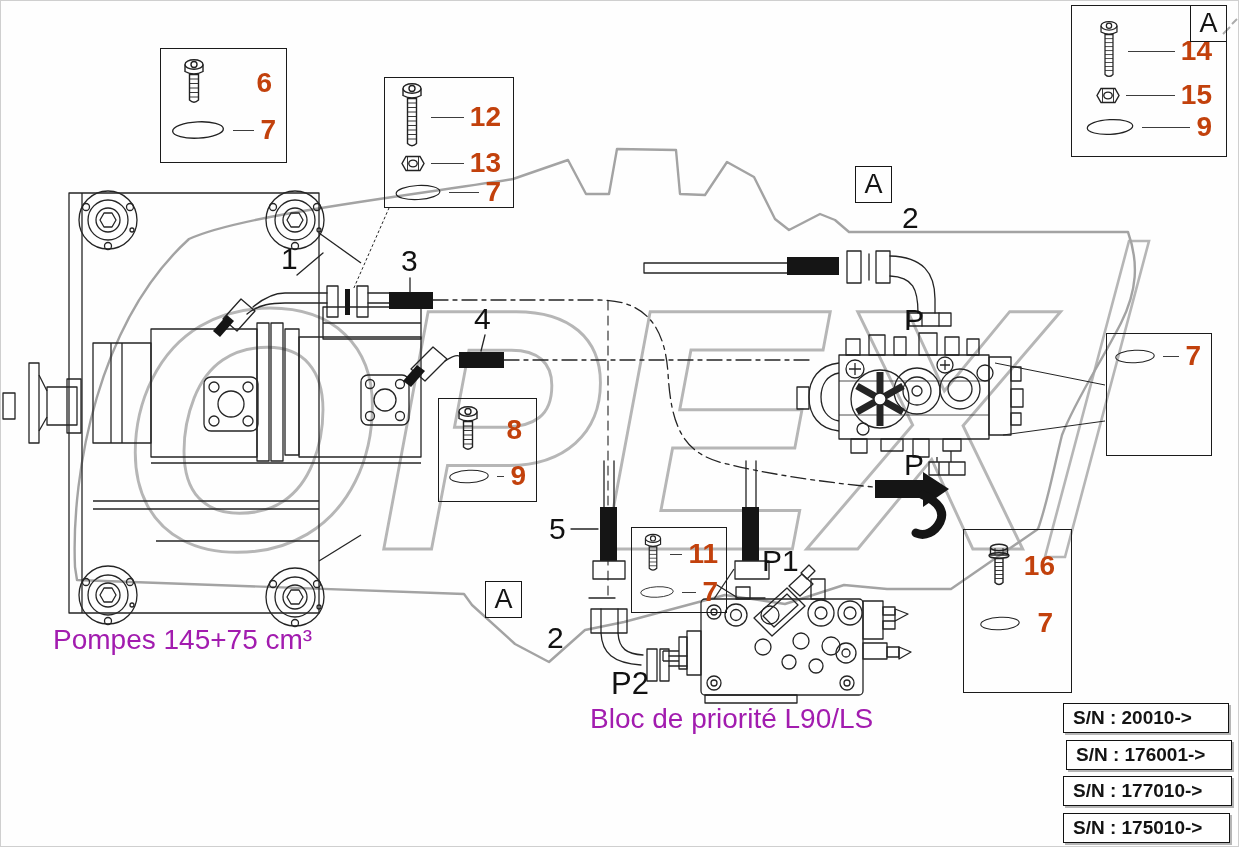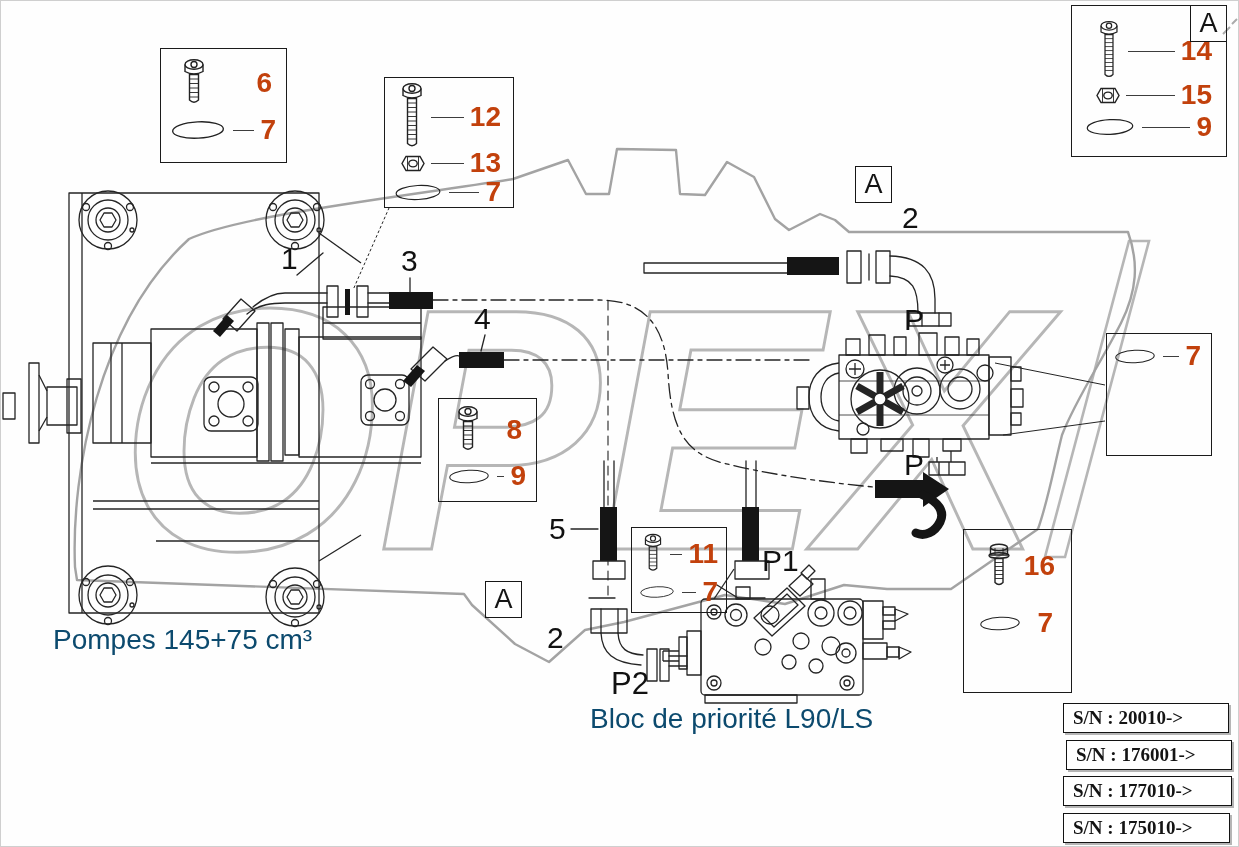--- a/index.html
+++ b/index.html
@@ -9,24 +9,24 @@
   .pbox{position:absolute;border:1.8px solid #1b1b1b;box-sizing:border-box;}
   .prow{display:flex;align-items:center;box-sizing:border-box;}
   .pnum{font-size:28px;color:#c2410c;white-space:nowrap;font-weight:bold;}
   .ld{flex:1 1 auto;height:0;border-top:1.5px solid #3d3d3d;margin:0 6px;}
   .mla{margin-left:auto;}
   .lbl{position:absolute;font-size:30px;color:#111;white-space:nowrap;}
   .amark{position:absolute;width:37px;height:37px;border:1.8px solid #161616;display:flex;align-items:center;
          justify-content:center;font-size:27px;box-sizing:border-box;background:transparent;}
   .cornermark{position:absolute;top:0;right:0;width:36px;height:36px;border-left:1.8px solid #161616;
          border-bottom:1.8px solid #161616;display:flex;align-items:center;justify-content:center;font-size:27px;box-sizing:border-box;}
-  .cap{position:absolute;color:#0c4a6e;white-space:nowrap;}
+  .cap{position:absolute;color:#a21caf;white-space:nowrap;}
   .cap2{position:absolute;color:#101010;text-align:center;line-height:1.28;}
   .sn{position:absolute;height:30px;border:1.8px solid #131313;box-shadow:2px 2px 0 #b5b5b5;background:#fff;
-      font-weight:bold;font-size:19px;line-height:27px;padding:0 6px 0 9px;box-sizing:border-box;white-space:nowrap;font-family:Liberation Serif, serif;}
+      font-weight:bold;font-size:19px;line-height:27px;padding:0 6px 0 9px;box-sizing:border-box;white-space:nowrap;}
 </style>
 </head>
 <body>
 
 <div id="canvas">
 
   <svg id="art" width="1239" height="847" viewBox="0 0 1239 847">
     <defs>
       <g id="flg" fill="none" stroke="#242424" stroke-width="1.3">
         <circle r="29"></circle>

